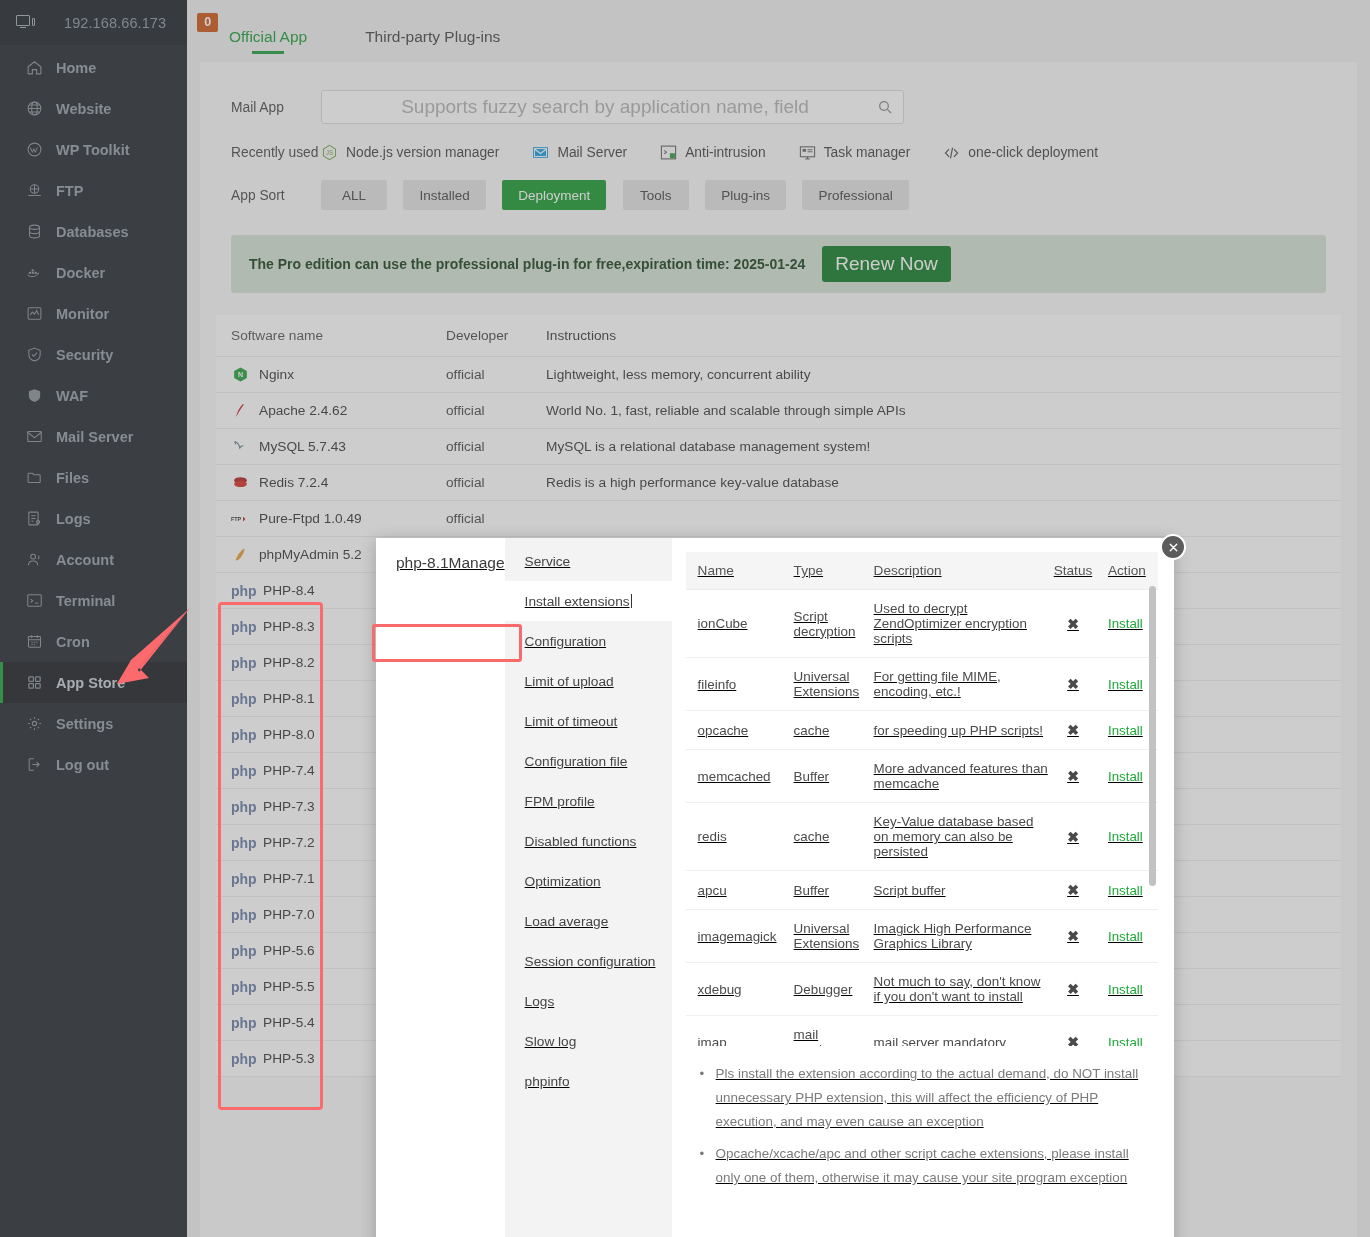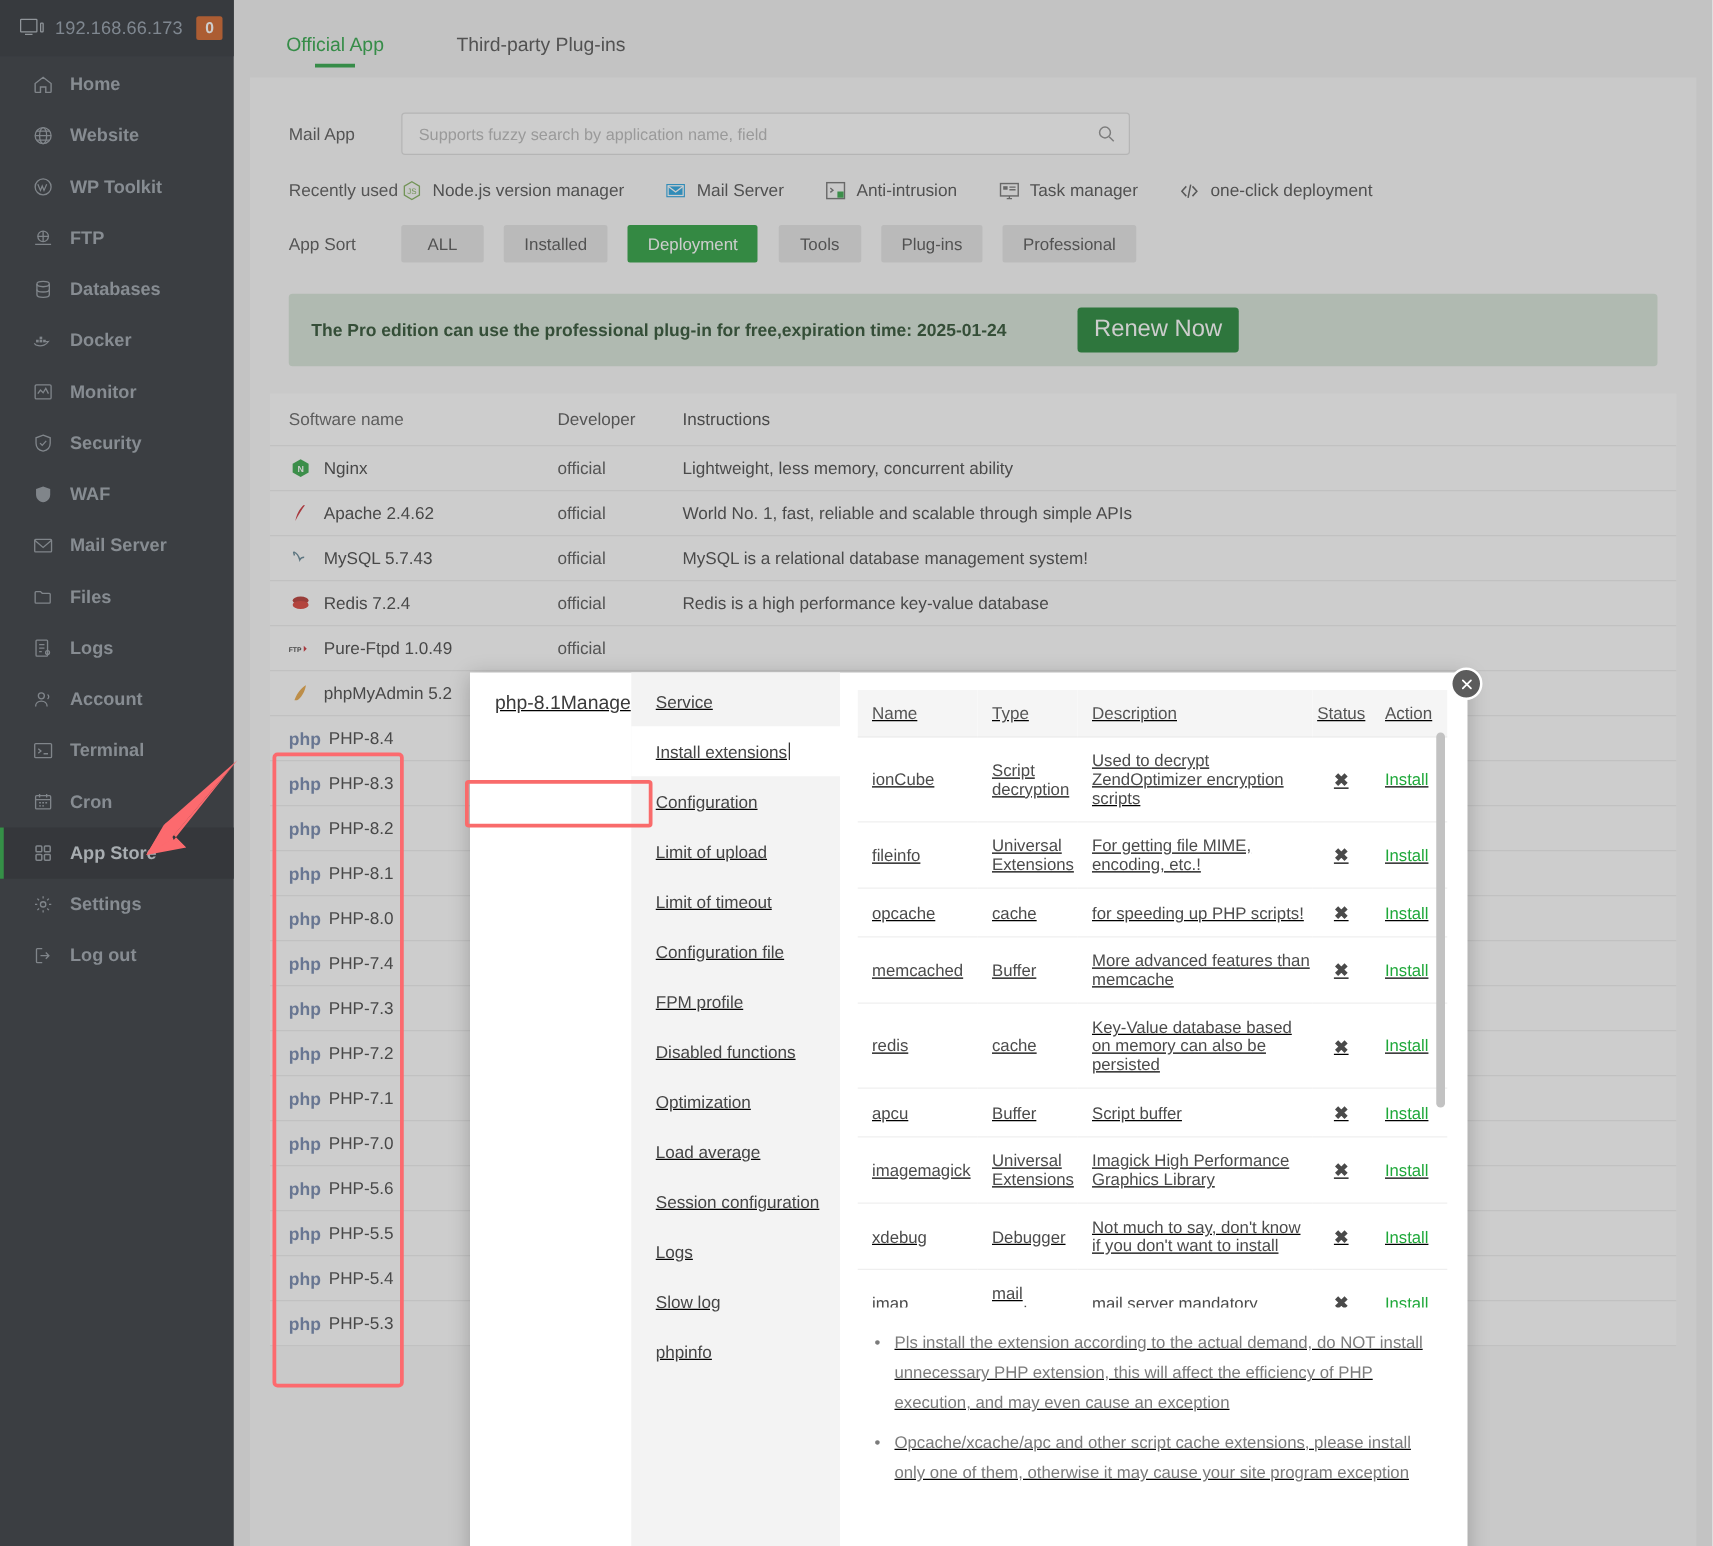--- a/index.html
+++ b/index.html
@@ -17,20 +17,21 @@
     position: absolute; left: 0; top: 0;
     width: 187px; height: 1237px;
     background: #282d33;
     z-index: 5;
   }
   .sidebar-head {
     height: 45px;
     display: flex; align-items: center;
     padding-left: 16px;
     background: #23272d;
+    gap: 20px;
   }
   .mon-icon { width: 19px; height: 15px; position: relative; margin-right: 9px; flex: none; }
   .mon-icon .scr {
     position: absolute; left: 0; top: 0; width: 14px; height: 11px;
     border: 1.6px solid #a7aeb6; border-radius: 1px;
   }
   .mon-icon .stand {
     position: absolute; left: 4px; top: 11.5px; width: 6px; height: 1.6px; background: #a7aeb6;
   }
   .mon-icon .phone {
@@ -96,23 +97,24 @@
 
   .lbl { font-size: 13.8px; color: #4e4e4e; width: 90px; flex: none; }
 
   .search-row { padding: 28px 0 0 31px; }
   .search-box {
     width: 583px; height: 34px; background: #fff;
     border: 1px solid #dcdcdc; border-radius: 3px;
     display: flex; align-items: center; padding: 0 10px 0 11px;
   }
   .search-box input {
-    flex: 1; border: none; outline: none; font-size: 13px;
+    flex: 1; border: none; outline: none; font-size: 19px;
     color: #3c3c3c; background: transparent;
     font-family: "Liberation Sans", sans-serif;
+    text-align: center;
   }
   .search-box input::placeholder { color: #b4b4b4; }
   .srch-ico { color: #8a8a8a; flex: none; display: flex; }
 
   .recent-row { padding: 20px 0 0 31px; }
   .recent-items { display: flex; align-items: center; }
   .recent-item {
     display: flex; align-items: center; margin-right: 33px;
     font-size: 13.8px; color: #484848; cursor: pointer;
   }
@@ -124,21 +126,21 @@
     background: #e3e3e3; color: #4a4a4a;
     font-size: 13.5px;
     display: inline-flex; align-items: center; justify-content: center;
     margin-right: 12px; border-radius: 2px; cursor: pointer;
   }
   .chip.active { background: #1e9b34; color: #fff; }
 
   .promo {
     margin: 25px 31px 0 31px; height: 58px;
     background: #d5e4d6; border-radius: 3px;
-    display: flex; align-items: center; padding-left: 18px; gap: 40px;
+    display: flex; align-items: center; padding-left: 18px;
   }
   .promo-text { font-size: 14px; color: #1f4524; font-weight: bold; }
   .promo-btn {
     margin-left: 17px; background: #157f2b; color: #fff;
     font-size: 19px; padding: 7px 13px; border-radius: 3px; cursor: pointer;
   }
 
   
   .apptable { margin: 22px 16px 0 16px; background: #fff; }
   .app-head, .app-row {

